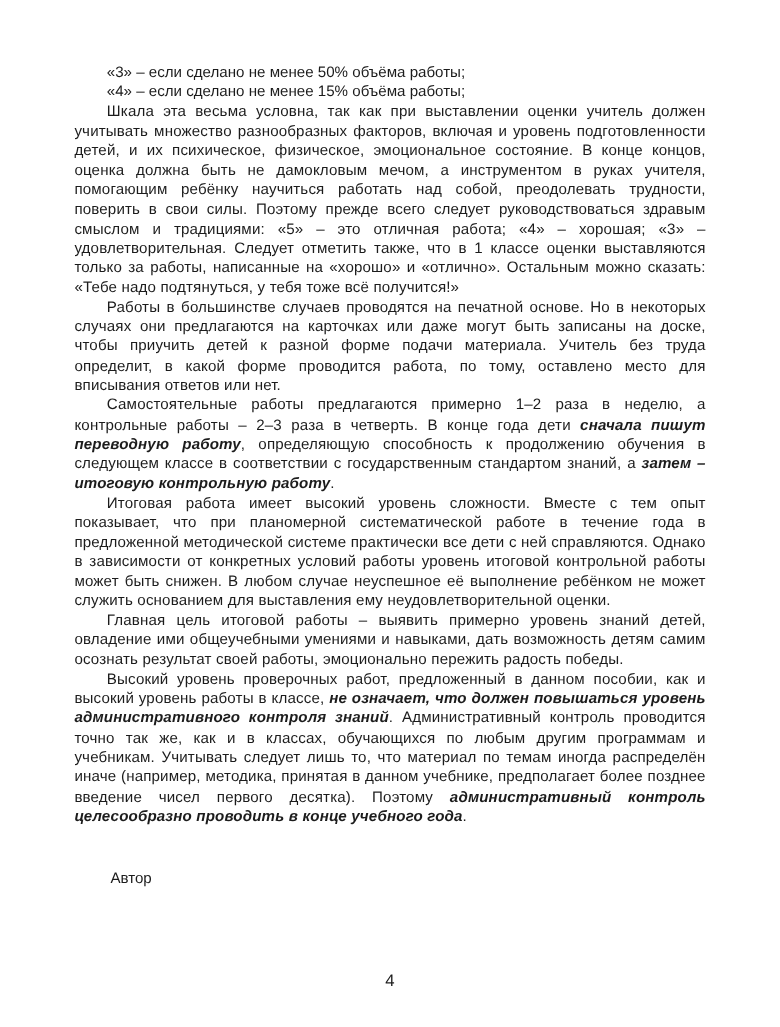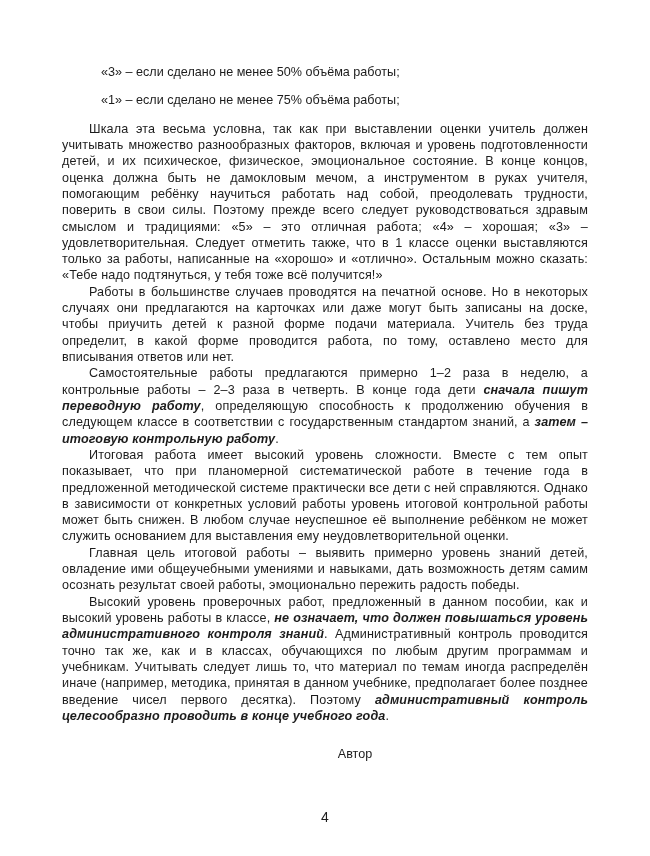--- a/index.html
+++ b/index.html
@@ -37,36 +37,36 @@
     text-align: justify;
     text-justify: inter-word;
     letter-spacing: 0.01em;
     word-spacing: 0.005em;
     hyphens: none;
   }
   p.indent {
     text-indent: 27px;
   }
   p.listline {
-    margin: 12px;
+    margin: 0;
     font-size: 12.6px;
     line-height: 16.32px;
     text-align: left;
     padding-left: 27px;
   }
   em.bi {
     font-style: italic;
     font-weight: bold;
   }
   #author {
     position: absolute;
     left: 62px;
-    top: 746px;
+    top: 724px;
     width: 526px;
-    text-align: center;
+    text-align: left;
     font-size: 12.6px;
     line-height: 16.32px;
     padding-left: 30px;
   }
   #pagenum {
     position: absolute;
     left: 0;
     top: 808px;
     width: 650px;
     text-align: center;
@@ -78,21 +78,21 @@
 </head>
 <body>
 
 <div id="page">
 
   <div id="textblock">
 
 
 
     <p class="listline">«3» – если сделано не менее 50% объёма работы;</p>
-    <p class="listline">«1» – если сделано не менее 75% объёма работы;</p>
+    <p class="listline">«4» – если сделано не менее 15% объёма работы;</p>
 
     <p class="para indent">Шкала эта весьма условна, так как при выставлении оценки учитель должен учитывать множество разнообразных факторов, включая и уровень подготовленности детей, и их психическое, физическое, эмоциональное состояние. В конце концов, оценка должна быть не дамокловым мечом, а инструментом в руках учителя, помогающим ребёнку научиться работать над собой, преодолевать трудности, поверить в свои силы. Поэтому прежде всего следует руководствоваться здравым смыслом и традициями: «5» – это отличная работа; «4» – хорошая; «3» – удовлетворительная. Следует отметить также, что в 1 классе оценки выставляются только за работы, написанные на «хорошо» и «отлично». Остальным можно сказать: «Тебе надо подтянуться, у тебя тоже всё получится!»</p>
 
     <p class="para indent">Работы в большинстве случаев проводятся на печатной основе. Но в некоторых случаях они предлагаются на карточках или даже могут быть записаны на доске, чтобы приучить детей к разной форме подачи материала. Учитель без труда определит, в какой форме проводится работа, по тому, оставлено место для вписывания ответов или нет.</p>
 
     <p class="para indent"><span>Самостоятельные работы предлагаются примерно 1–2 раза в неделю, а контрольные работы – 2–3 раза в четверть. В конце года дети </span><em class="bi">сначала пишут переводную работу</em><span>, определяющую способность к продолжению обучения в следующем классе в соответствии с государственным стандартом знаний, а </span><em class="bi">затем – итоговую контрольную работу</em><span>.</span></p>
 
     <p class="para indent">Итоговая работа имеет высокий уровень сложности. Вместе с тем опыт показывает, что при планомерной систематической работе в течение года в предложенной методической системе практически все дети с ней справляются. Однако в зависимости от конкретных условий работы уровень итоговой контрольной работы может быть снижен. В любом случае неуспешное её выполнение ребёнком не может служить основанием для выставления ему неудовлетворительной оценки.</p>
 
     <p class="para indent">Главная цель итоговой работы – выявить примерно уровень знаний детей, овладение ими общеучебными умениями и навыками, дать возможность детям самим осознать результат своей работы, эмоционально пережить радость победы.</p>

